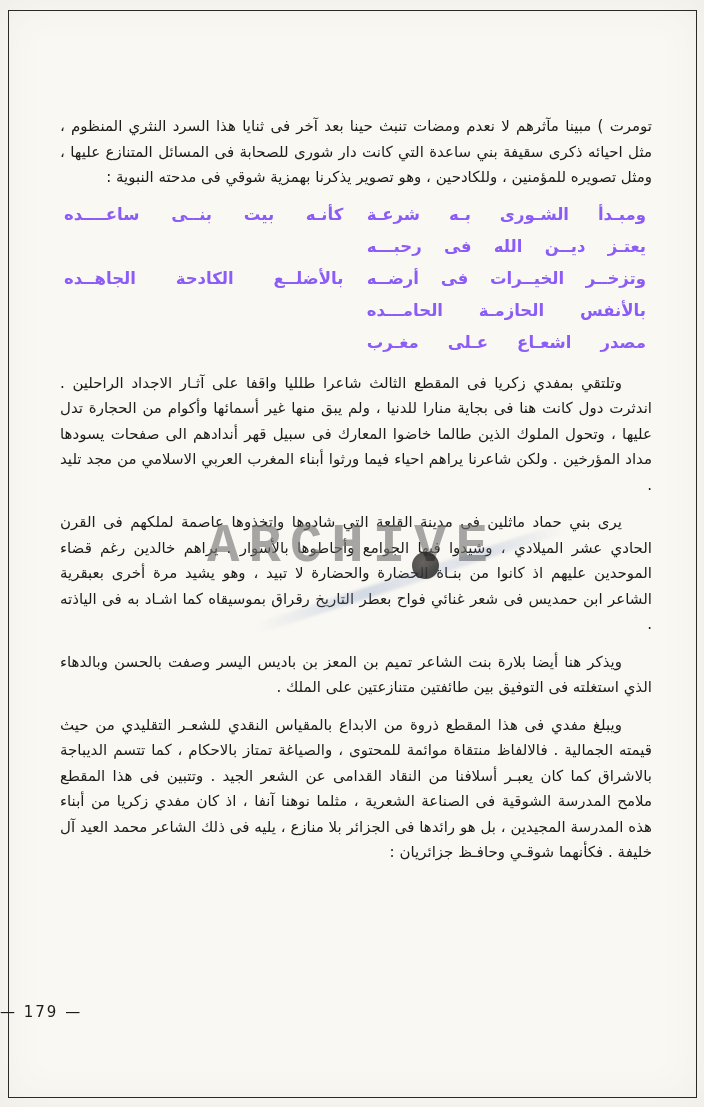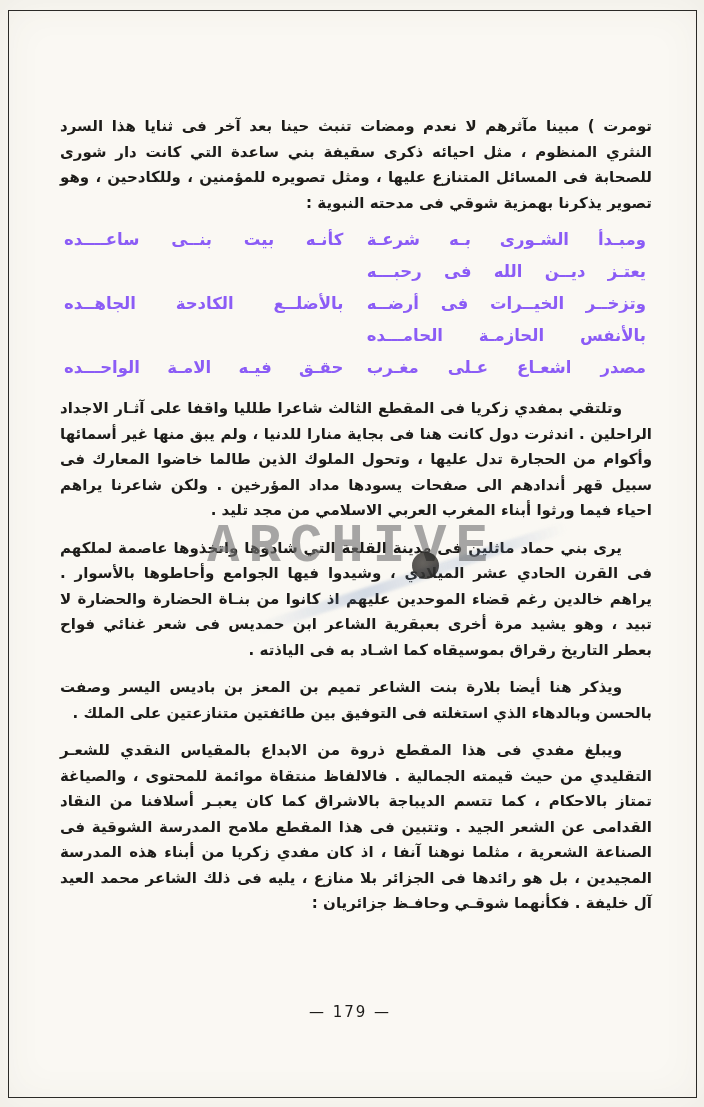--- a/index.html
+++ b/index.html
@@ -31,21 +31,20 @@
     direction: rtl;
     color: #1d1c19;
     z-index: 1;
   }
   p.para {
     font-size: 15px;
     line-height: 25.5px;
     text-align: justify;
     text-indent: 30px;
     margin-bottom: 12px;
-    font-weight: bold;
   }
   p.para.no-indent { text-indent: 0; }
   .poem {
     margin: 8px 6px 16px 4px;
   }
   .verse {
     display: flex;
     justify-content: space-between;
     direction: rtl;
     margin-bottom: 8px;
@@ -56,21 +55,20 @@
     font-size: 16.5px;
     line-height: 24px;
     text-align: justify;
     text-align-last: justify;
     color: #8b5cf6;
   }
   .page-num {
     position: absolute;
     left: 0; right: 4px;
     top: 1003px;
-    text-align: center;
     font-size: 15px;
     letter-spacing: 2px;
     color: #1d1c19;
     z-index: 1;
   }
   .watermark-layer {
     position: absolute;
     inset: 0;
     pointer-events: none;
     z-index: 2;
@@ -131,21 +129,20 @@
       </div>
       <div class="verse">
         <div class="hemi">وتزخــر الخيــرات فى أرضــه</div>
         <div class="hemi">بالأضلــع الكادحة الجاهــده</div>
       </div>
       <div class="verse">
         <div class="hemi">بالأنفس الحازمـة الحامـــده</div>
       </div>
       <div class="verse">
         <div class="hemi">مصدر اشعـاع عـلى مغـرب</div>
-        <div class="hemi">حقـق فيـه الامـة الواحـــده</div>
       </div>
     </div>
 
     <p class="para">وتلتقي بمفدي زكريا فى المقطع الثالث شاعرا طلليا واقفا على آثـار الاجداد الراحلين . اندثرت دول كانت هنا فى بجاية منارا للدنيا ، ولم يبق منها غير أسمائها وأكوام من الحجارة تدل عليها ، وتحول الملوك الذين طالما خاضوا المعارك فى سبيل قهر أندادهم الى صفحات يسودها مداد المؤرخين . ولكن شاعرنا يراهم احياء فيما ورثوا أبناء المغرب العربي الاسلامي من مجد تليد .</p>
     <p class="para">يرى بني حماد ماثلين فى مدينة القلعة التي شادوها واتخذوها عاصمة لملكهم فى القرن الحادي عشر الميلادي ، وشيدوا فيها الجوامع وأحاطوها بالأسوار . يراهم خالدين رغم قضاء الموحدين عليهم اذ كانوا من بنـاة الحضارة والحضارة لا تبيد ، وهو يشيد مرة أخرى بعبقرية الشاعر ابن حمديس فى شعر غنائي فواح بعطر التاريخ رقراق بموسيقاه كما اشـاد به فى الياذته .</p>
     <p class="para">ويذكر هنا أيضا بلارة بنت الشاعر تميم بن المعز بن باديس اليسر وصفت بالحسن وبالدهاء الذي استغلته فى التوفيق بين طائفتين متنازعتين على الملك .</p>
     <p class="para">ويبلغ مفدي فى هذا المقطع ذروة من الابداع بالمقياس النقدي للشعـر التقليدي من حيث قيمته الجمالية . فالالفاظ منتقاة موائمة للمحتوى ، والصياغة تمتاز بالاحكام ، كما تتسم الديباجة بالاشراق كما كان يعبـر أسلافنا من النقاد القدامى عن الشعر الجيد . وتتبين فى هذا المقطع ملامح المدرسة الشوقية فى الصناعة الشعرية ، مثلما نوهنا آنفا ، اذ كان مفدي زكريا من أبناء هذه المدرسة المجيدين ، بل هو رائدها فى الجزائر بلا منازع ، يليه فى ذلك الشاعر محمد العيد آل خليفة . فكأنهما شوقـي وحافـظ جزائريان :</p>
 
   </div>
 

